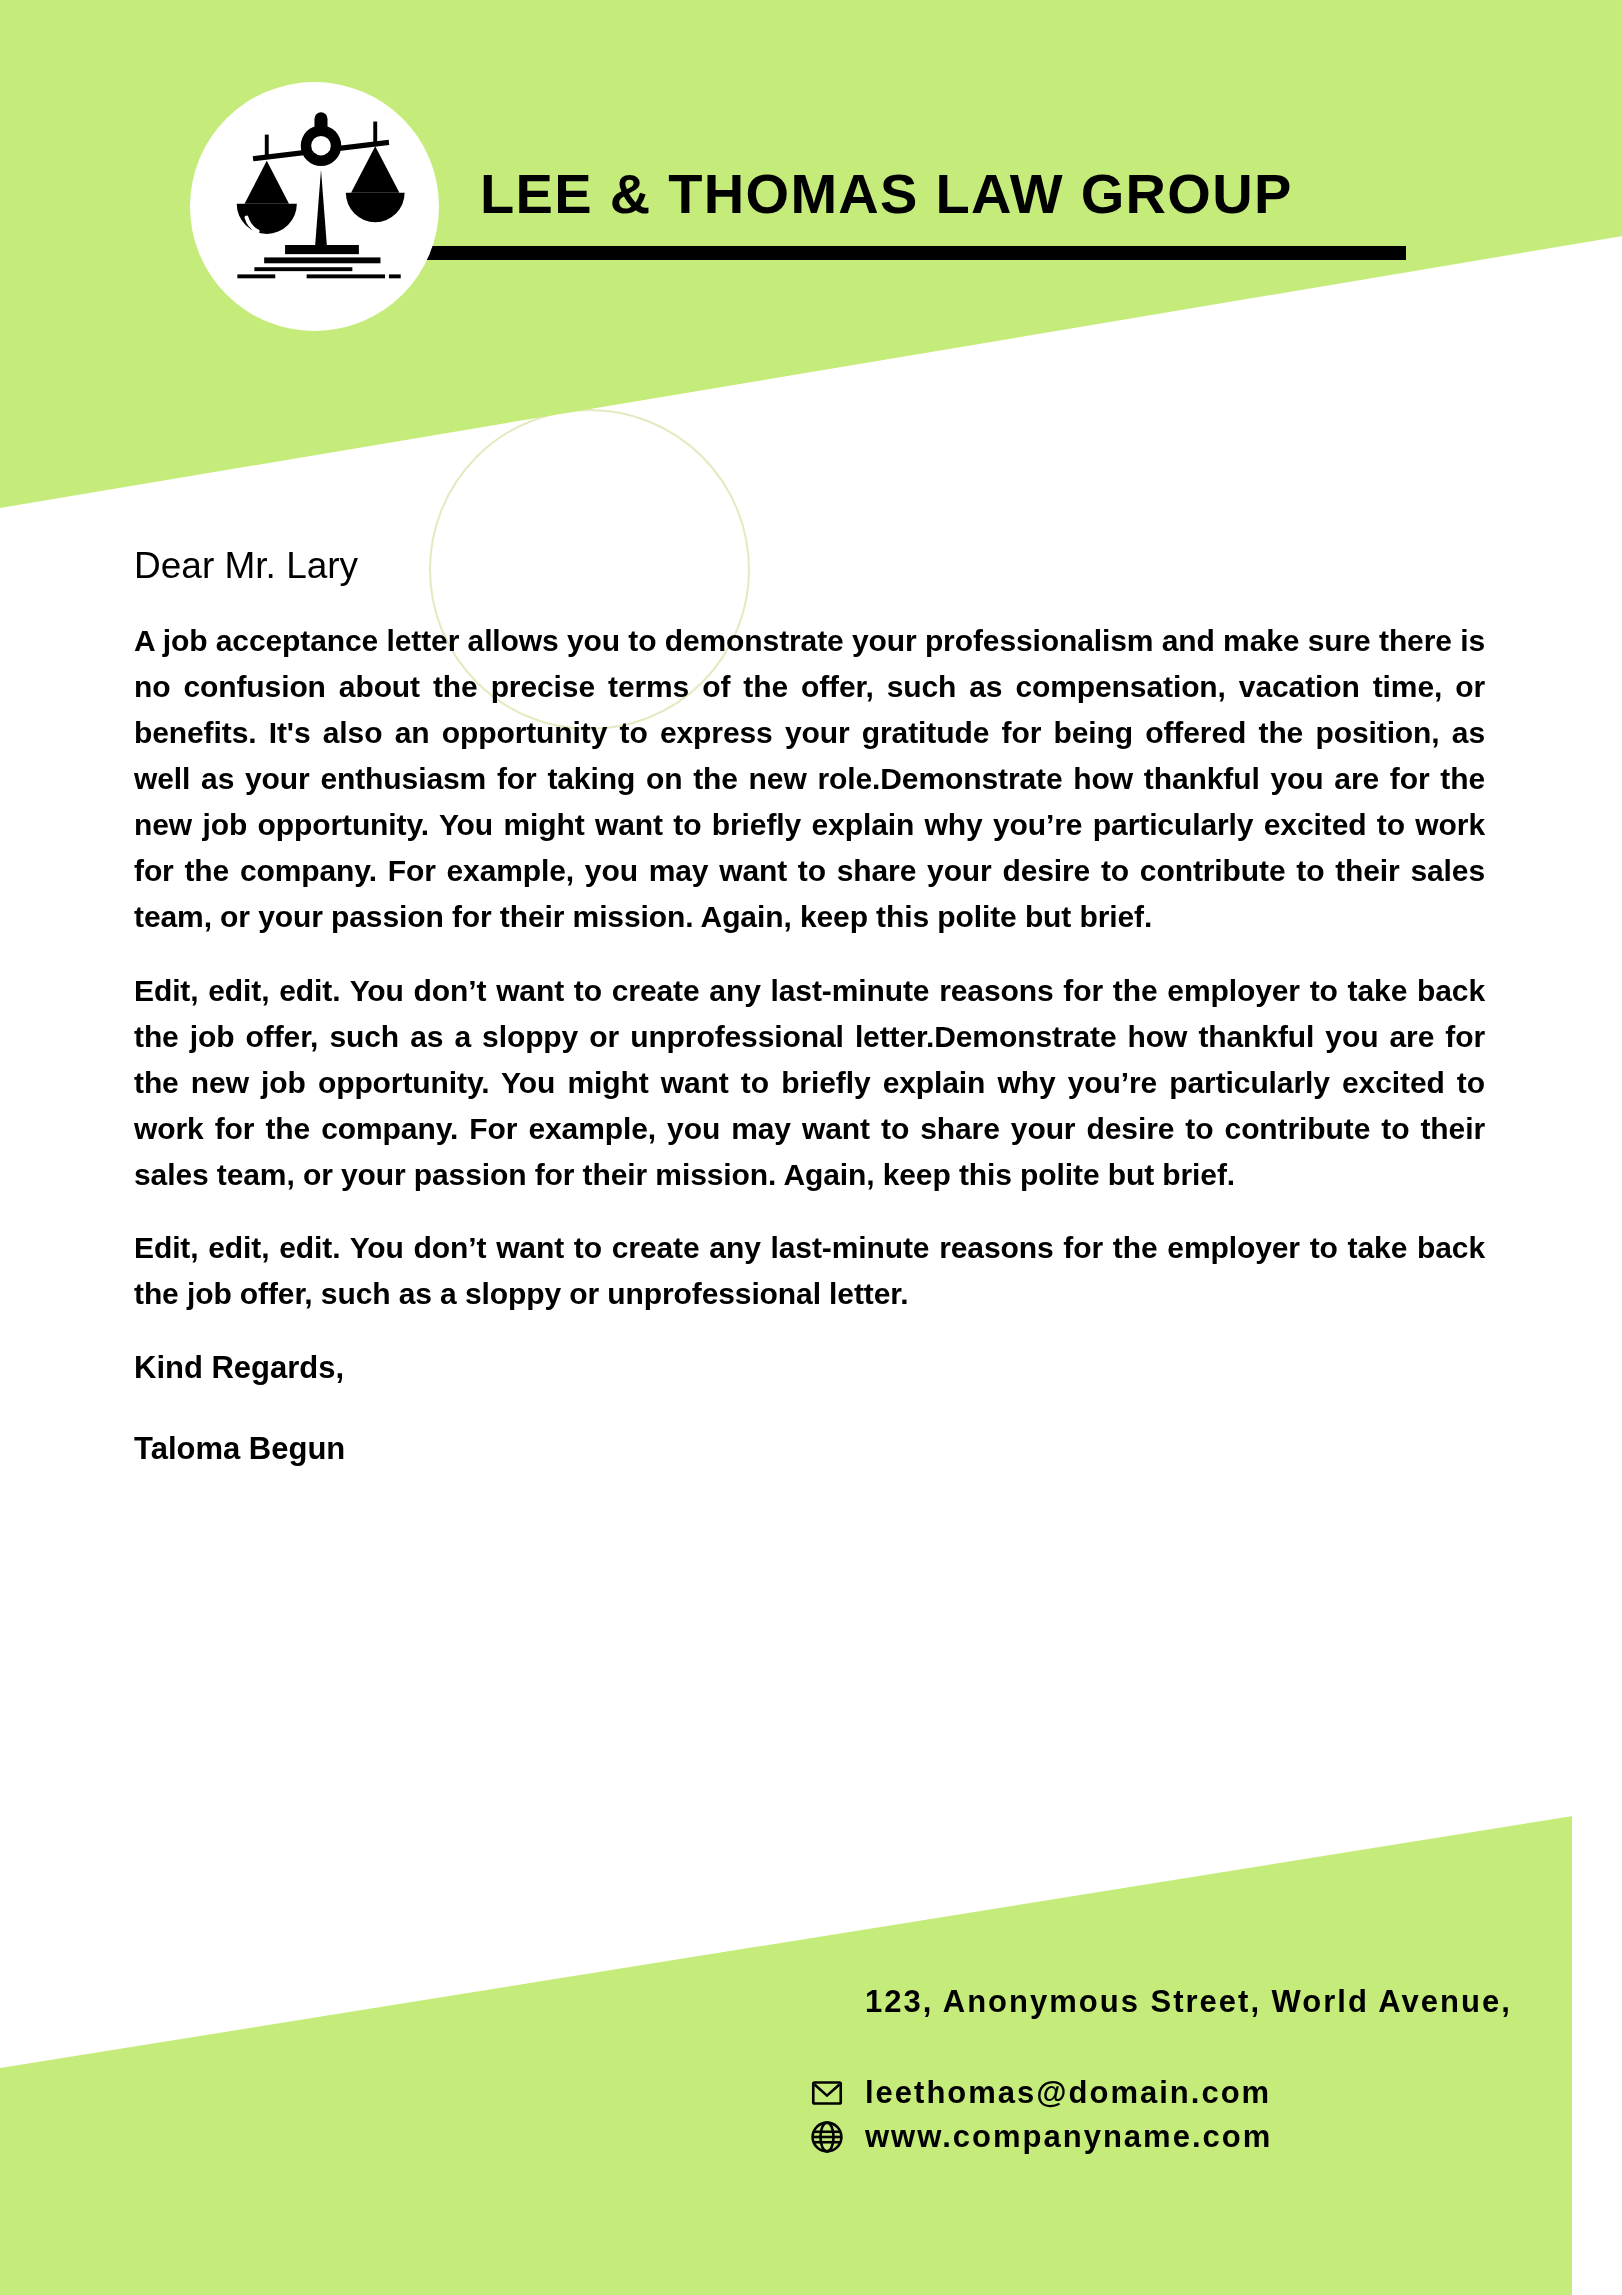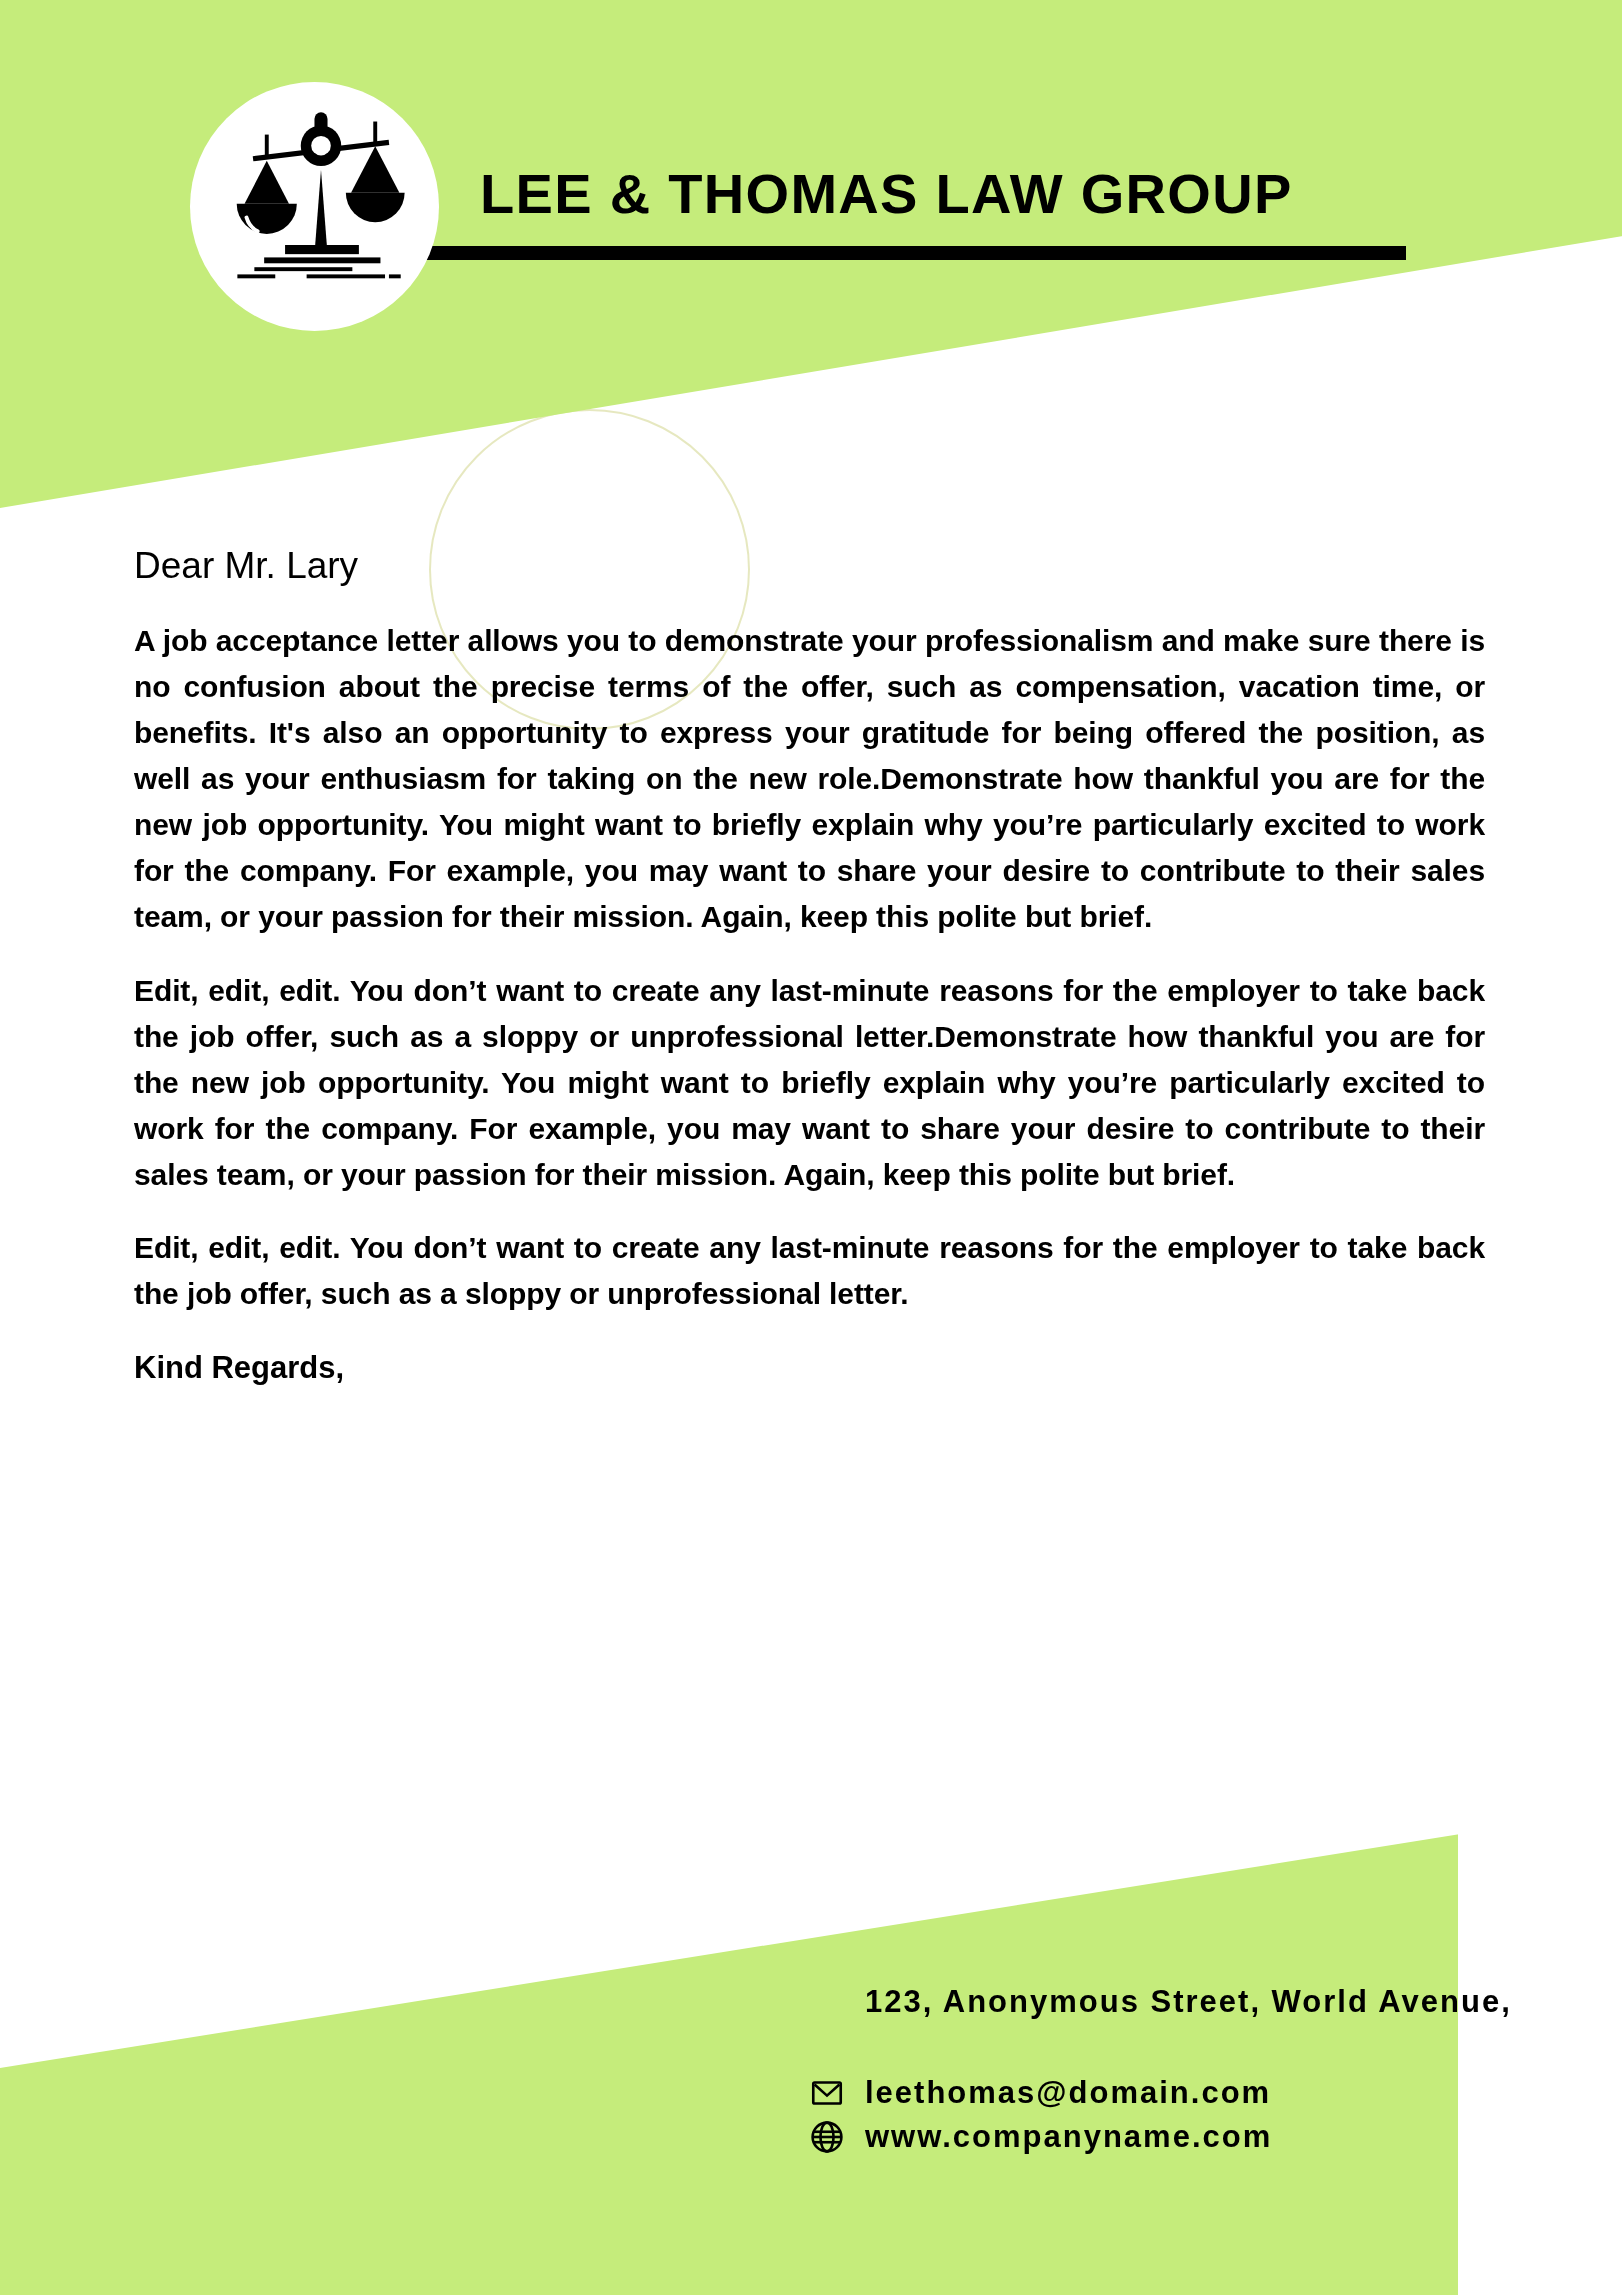--- a/index.html
+++ b/index.html
@@ -103,21 +103,21 @@
     font-size:31px;
     font-weight:bold;
     line-height:46px;
     margin-top:35px;
   }
 
   
   .footer-band{
     position:absolute;
     left:0; top:1808px;
-    width:1458px; height:487px;
+    width:1572px; height:487px;
     background:var(--accent);
     clip-path:polygon(0 260px, 1623px 0, 1623px 487px, 0 487px);
     z-index:1;
   }
   .footer-content{
     position:absolute;
     left:810px; top:172px;
     width:798px;
   }
   .address{
@@ -190,20 +190,21 @@
       </svg>
     </span>
   </div>
 
   <main class="letter">
     <p class="greeting">Dear Mr. Lary</p>
     <p class="body-par">A job acceptance letter allows you to demonstrate your professionalism and make sure there is no confusion about the precise terms of the offer, such as compensation, vacation time, or benefits. It's also an opportunity to express your gratitude for being offered the position, as well as your enthusiasm for taking on the new role.Demonstrate how thankful you are for the new job opportunity. You might want to briefly explain why you’re particularly excited to work for the company. For example, you may want to share your desire to contribute to their sales team, or your passion for their mission. Again, keep this polite but brief.</p>
     <p class="body-par">Edit, edit, edit. You don’t want to create any last-minute reasons for the employer to take back the job offer, such as a sloppy or unprofessional letter.Demonstrate how thankful you are for the new job opportunity. You might want to briefly explain why you’re particularly excited to work for the company. For example, you may want to share your desire to contribute to their sales team, or your passion for their mission. Again, keep this polite but brief.</p>
     <p class="body-par">Edit, edit, edit. You don’t want to create any last-minute reasons for the employer to take back the job offer, such as a sloppy or unprofessional letter.</p>
     <p class="closing">Kind Regards,</p>
+    <p class="signature">Taloma Begun</p>
   </main>
 
   <div class="footer-band">
     <div class="footer-content">
       <div class="address">
         <div>123, Anonymous Street, World Avenue,</div>
       </div>
       <div class="contacts">
         <div class="contact-row">
           <span class="contact-icon">

